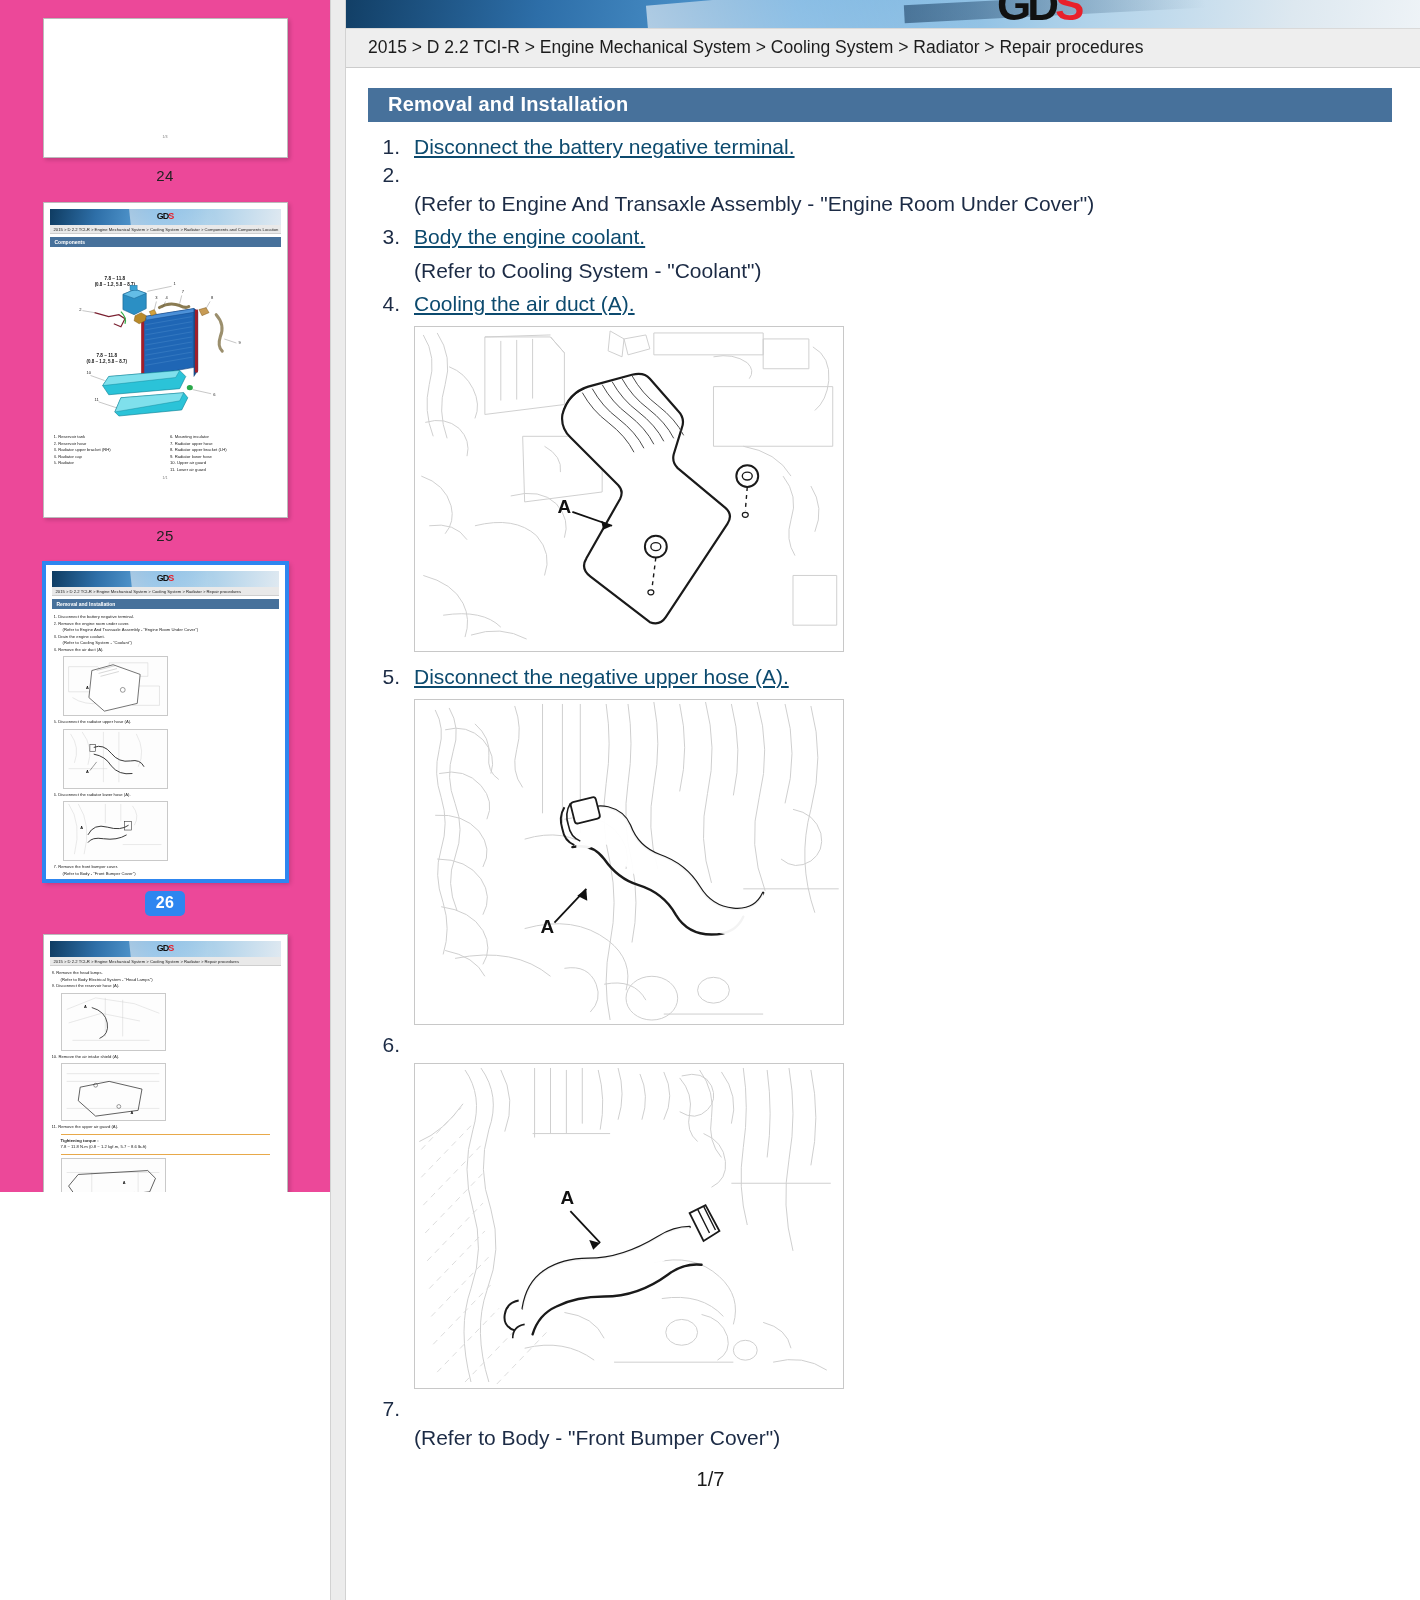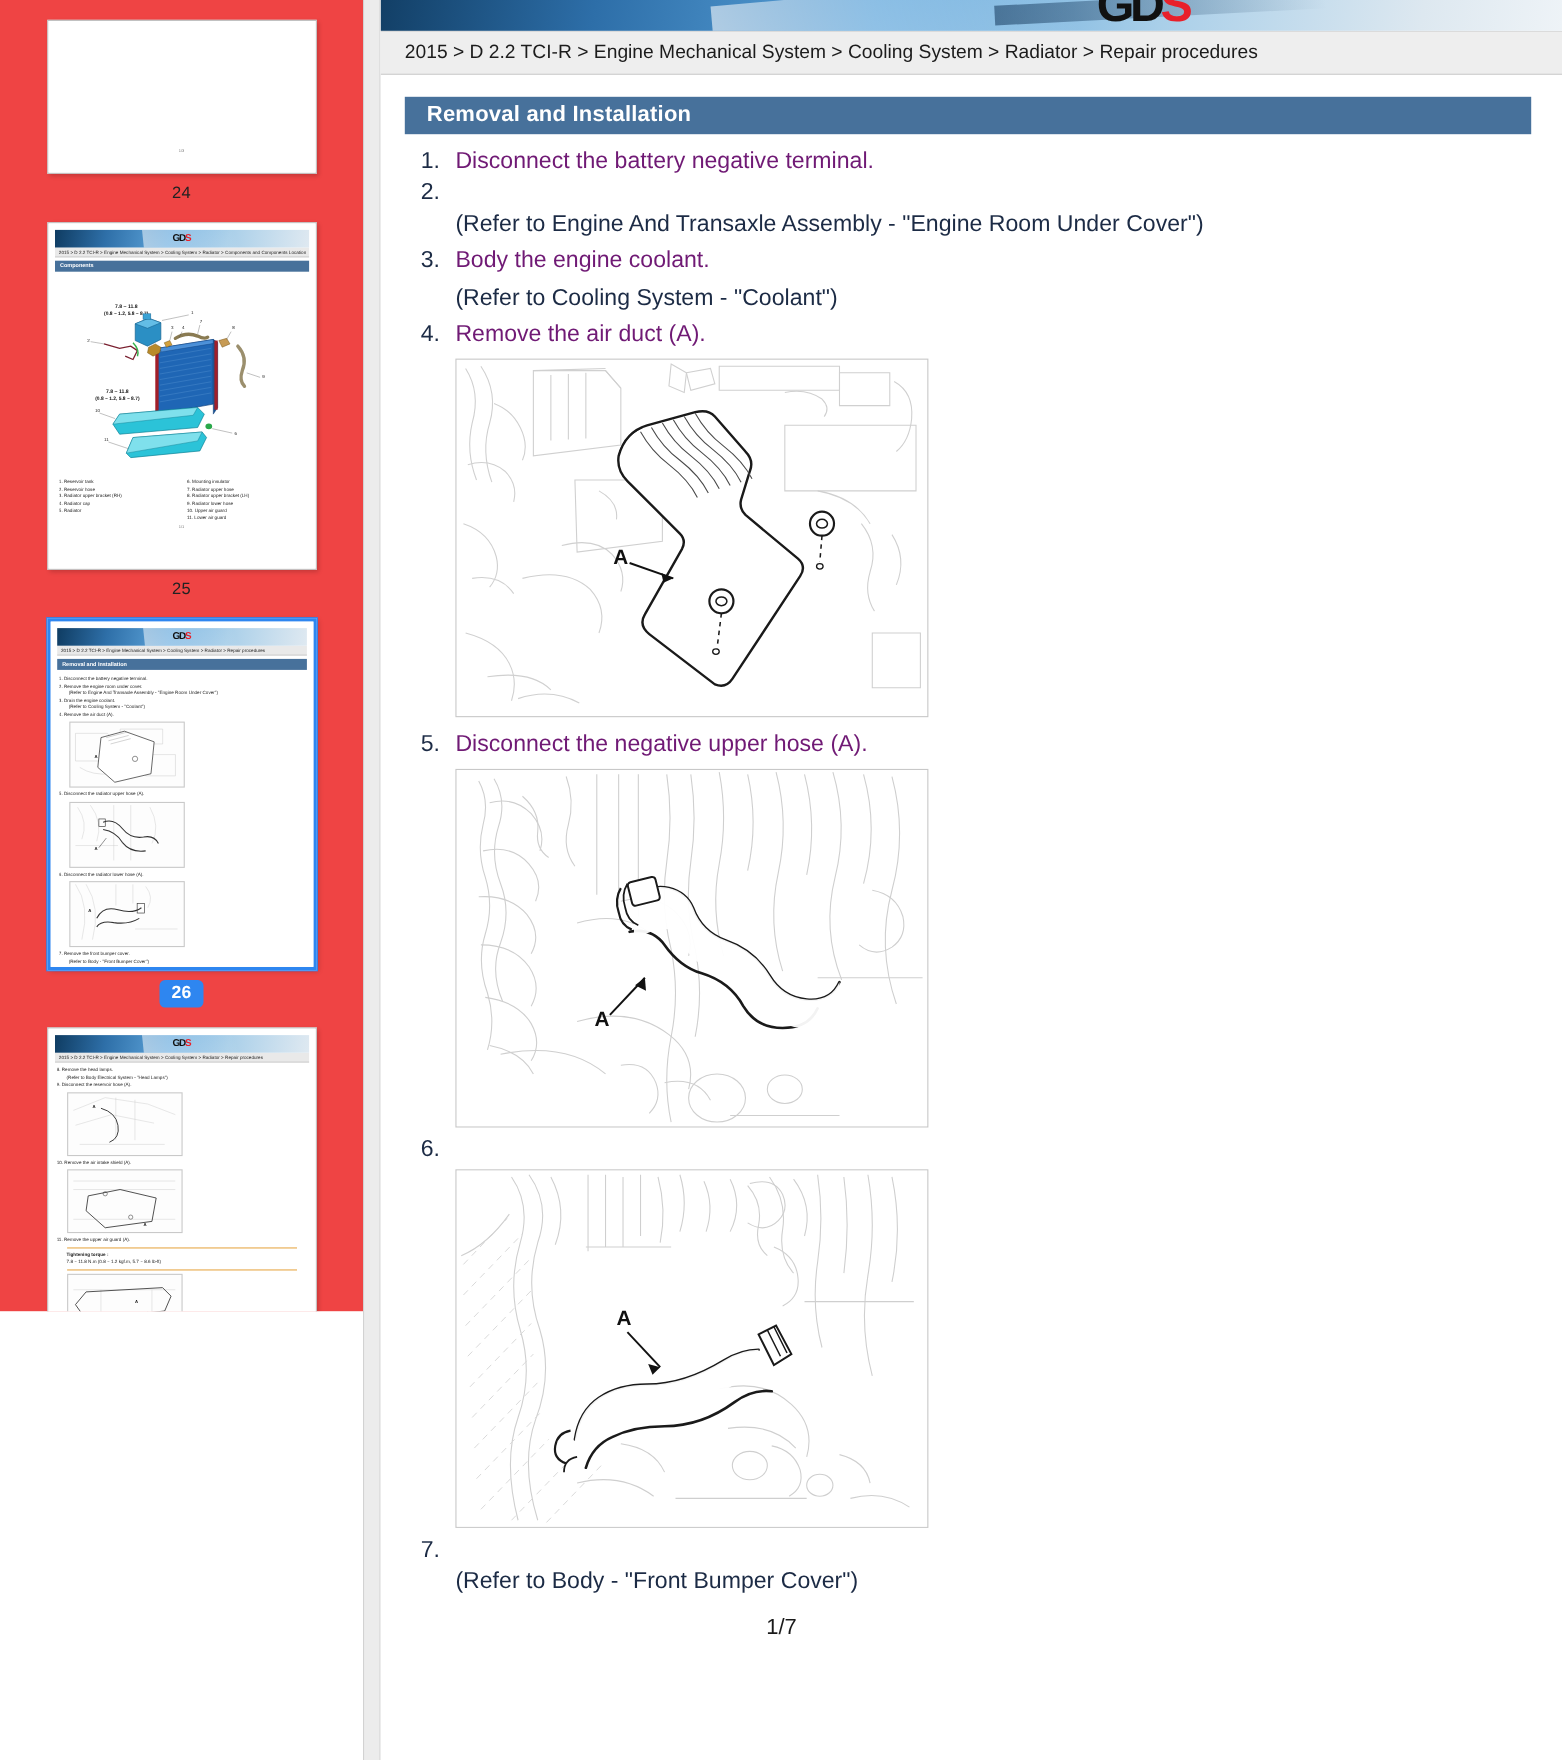--- a/index.html
+++ b/index.html
@@ -8,21 +8,21 @@
     font-family: "Liberation Sans", sans-serif;
     background: #ffffff;
     overflow: hidden;
   }
   .app { position: relative; width: 1420px; height: 1600px; display: flex; }
 
   
   .thumb-pane {
     position: relative;
     width: 330px; height: 1192px;
-    background: #ef4444;
+    background: #ec4899;
     overflow: hidden;
     flex: 0 0 330px;
   }
   .thumb-scroll { position: absolute; inset: 0; padding: 18px 0 0 0; }
   .thumb-block { width: 330px; margin-bottom: 18px; }
   .thumb-frame {
     width: 245px; margin: 0 auto;
     background: #ffffff;
     border: 1px solid #bbbbbb;
     box-shadow: 2px 2px 4px rgba(0,0,0,0.18);
@@ -123,21 +123,21 @@
     margin: 8px 28px 8px 22px; padding: 5px 0 6px 20px;
     letter-spacing:.2px;
   }
   ol.steps { list-style:none; margin: 0 0 0 22px; padding:0; }
   ol.steps > li { position:relative; }
   .step-row { display:flex; align-items:baseline; }
   .step-num {
     width: 46px; flex:0 0 46px; text-align:right; padding-right:14px;
     font-size:21px; color:#1c2b45;
   }
-  .step-text { font-size:21px; color:#701a75; line-height:1.58; }
+  .step-text { font-size:21px; color:#0c4a6e; line-height:1.58;text-decoration:underline; }
   .step-sub { margin-left: 46px; font-size:21px; color:#1c2b45; line-height:1.58; }
 
   .figure {
     margin: 6px 0 8px 46px;
     width: 430px; height: 326px;
     border: 1px solid #c8c8c8;
     background: #ffffff;
     position: relative; overflow:hidden;
   }
   .figure svg { display:block; width:100%; height:100%; }
@@ -501,21 +501,21 @@
           <div class="step-row">
             <span class="step-num">3.</span>
             <span class="step-text">Body the engine coolant.</span>
           </div>
           <div class="step-sub">(Refer to Cooling System - "Coolant")</div>
         </li>
 
         <li>
           <div class="step-row">
             <span class="step-num">4.</span>
-            <span class="step-text">Remove the air duct (A).</span>
+            <span class="step-text">Cooling the air duct (A).</span>
           </div>
           <div class="figure">
             <svg viewBox="0 0 430 326">
               <rect width="430" height="326" fill="#fff"></rect>
 
               <g stroke="#d0d0d0" stroke-width="1" fill="none">
                 <path d="M8 8 q14 22 6 50 q-6 26 4 52"></path>
                 <path d="M22 6 q16 24 8 52 q-8 26 2 54"></path>
                 <path d="M34 40 q16 6 24 22 q8 16 2 30"></path>
                 <path d="M10 96 q20 -6 34 6 q12 12 8 28"></path>

